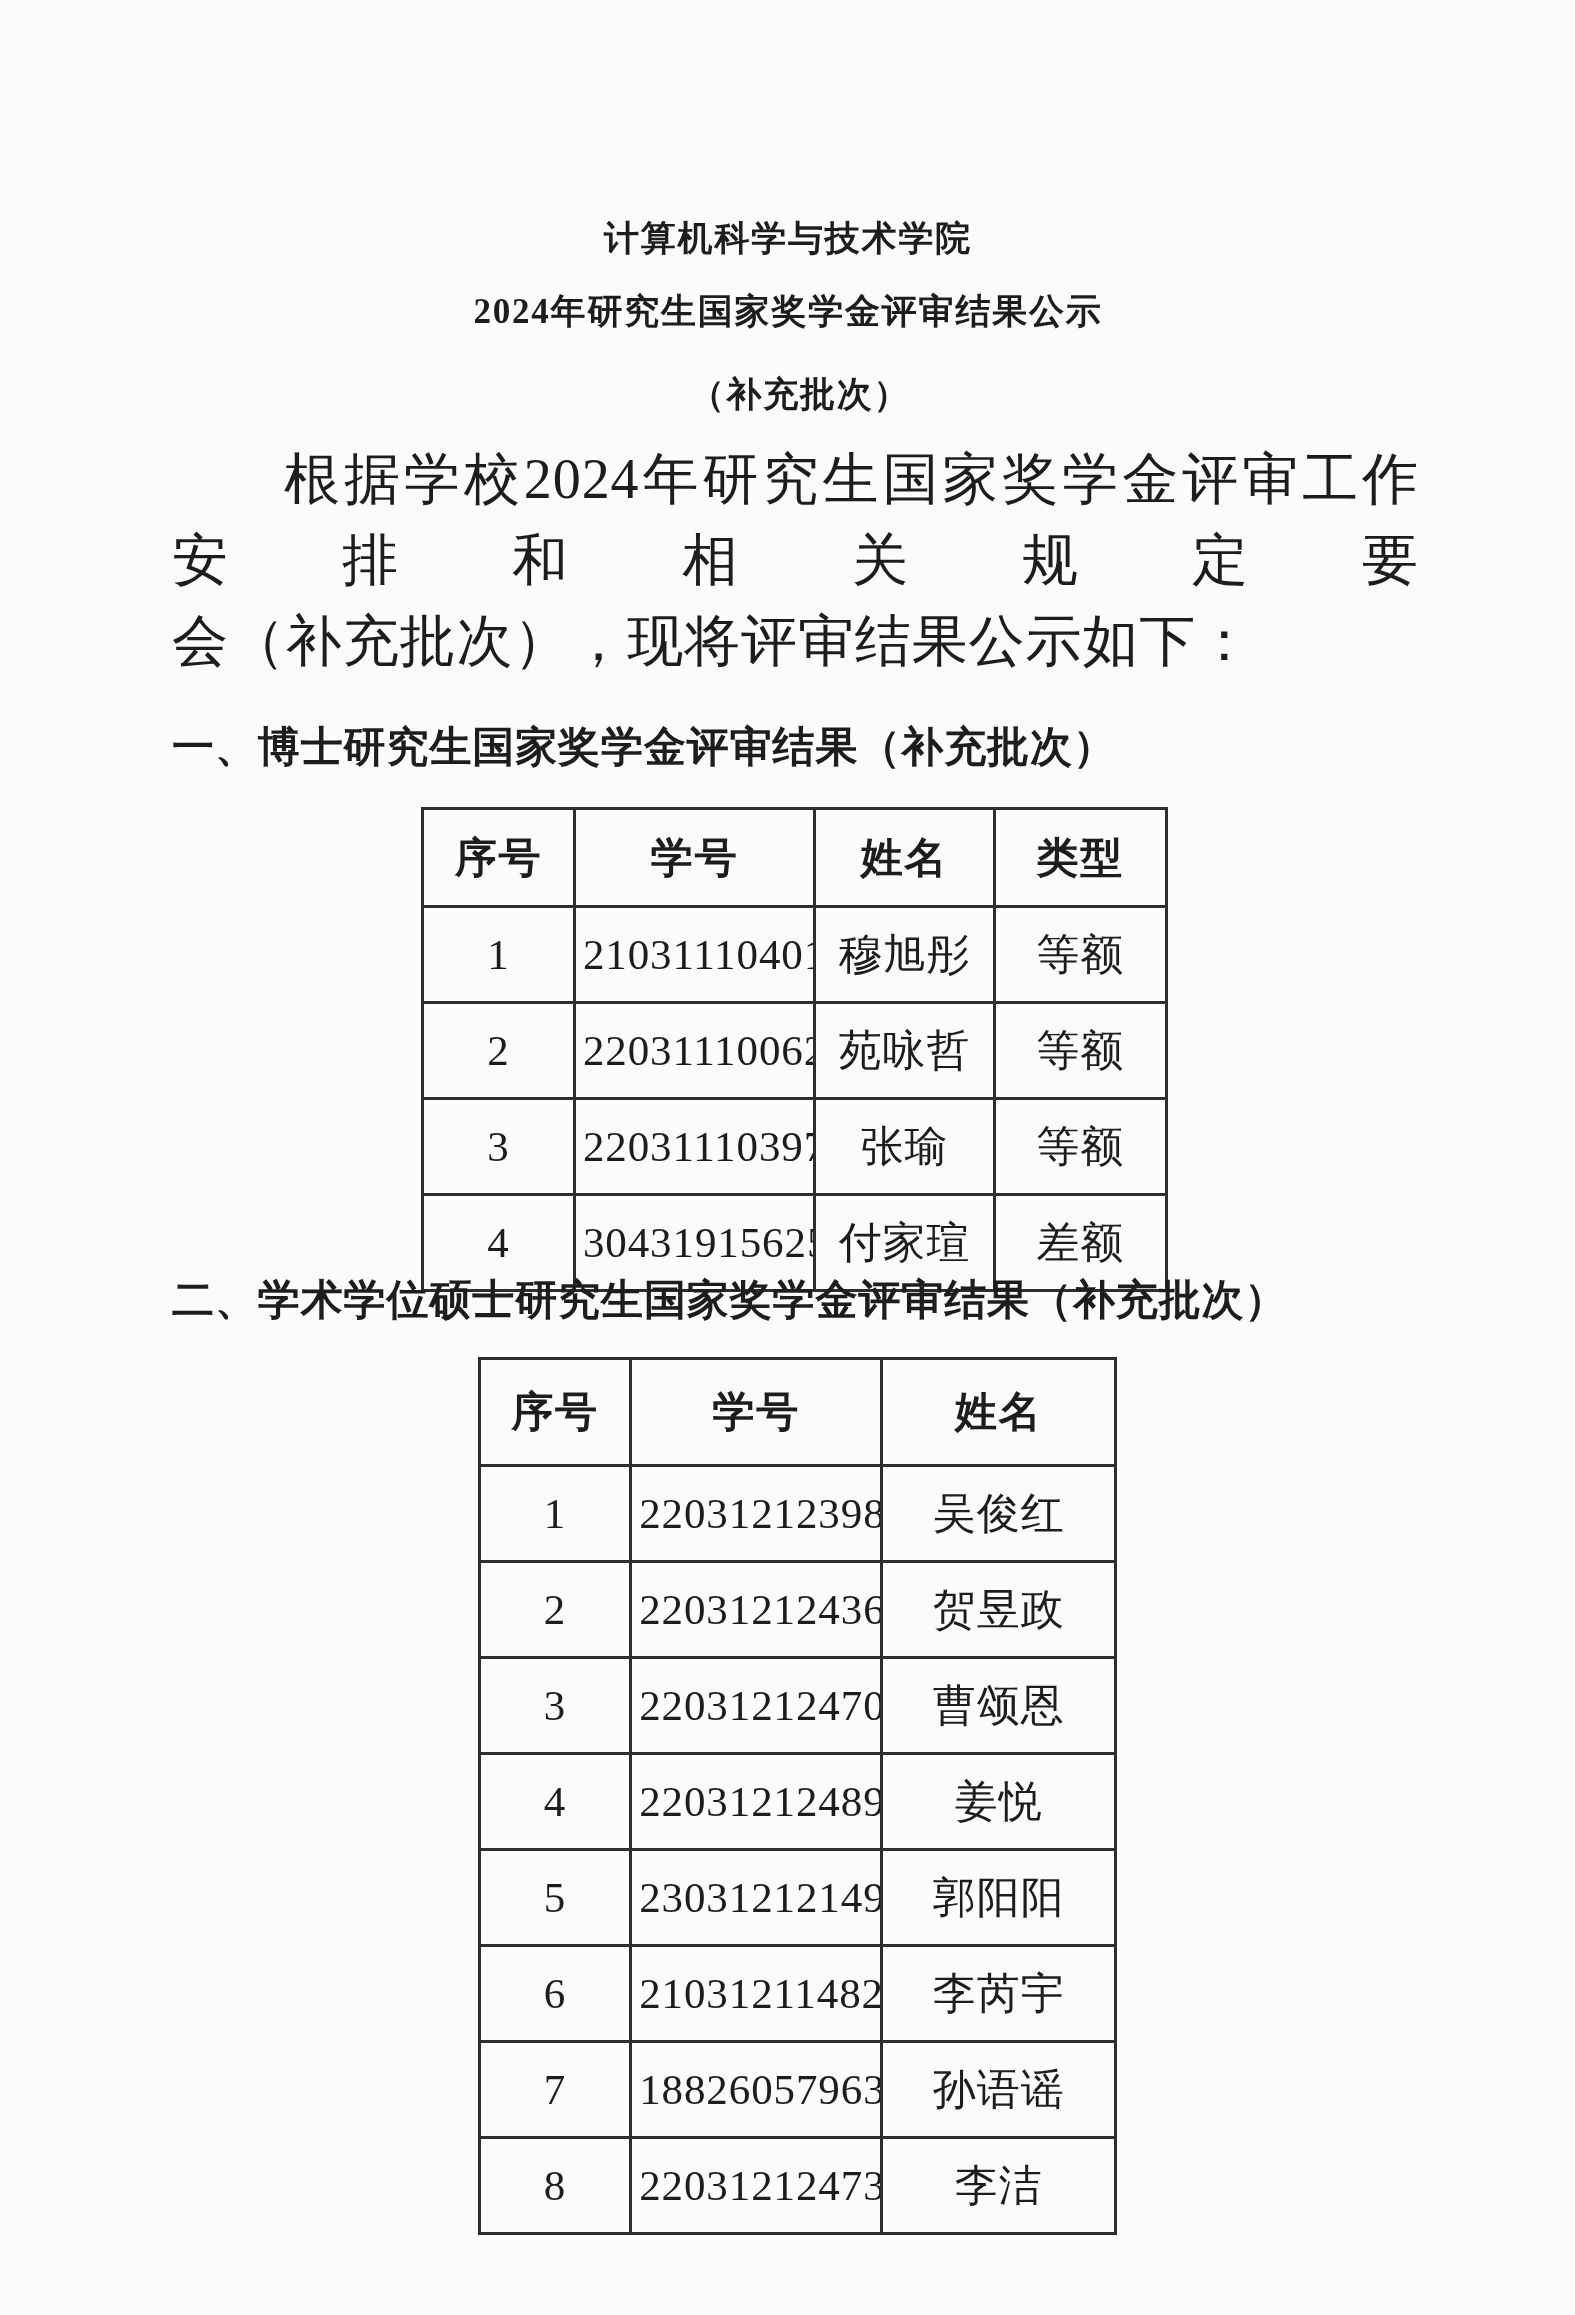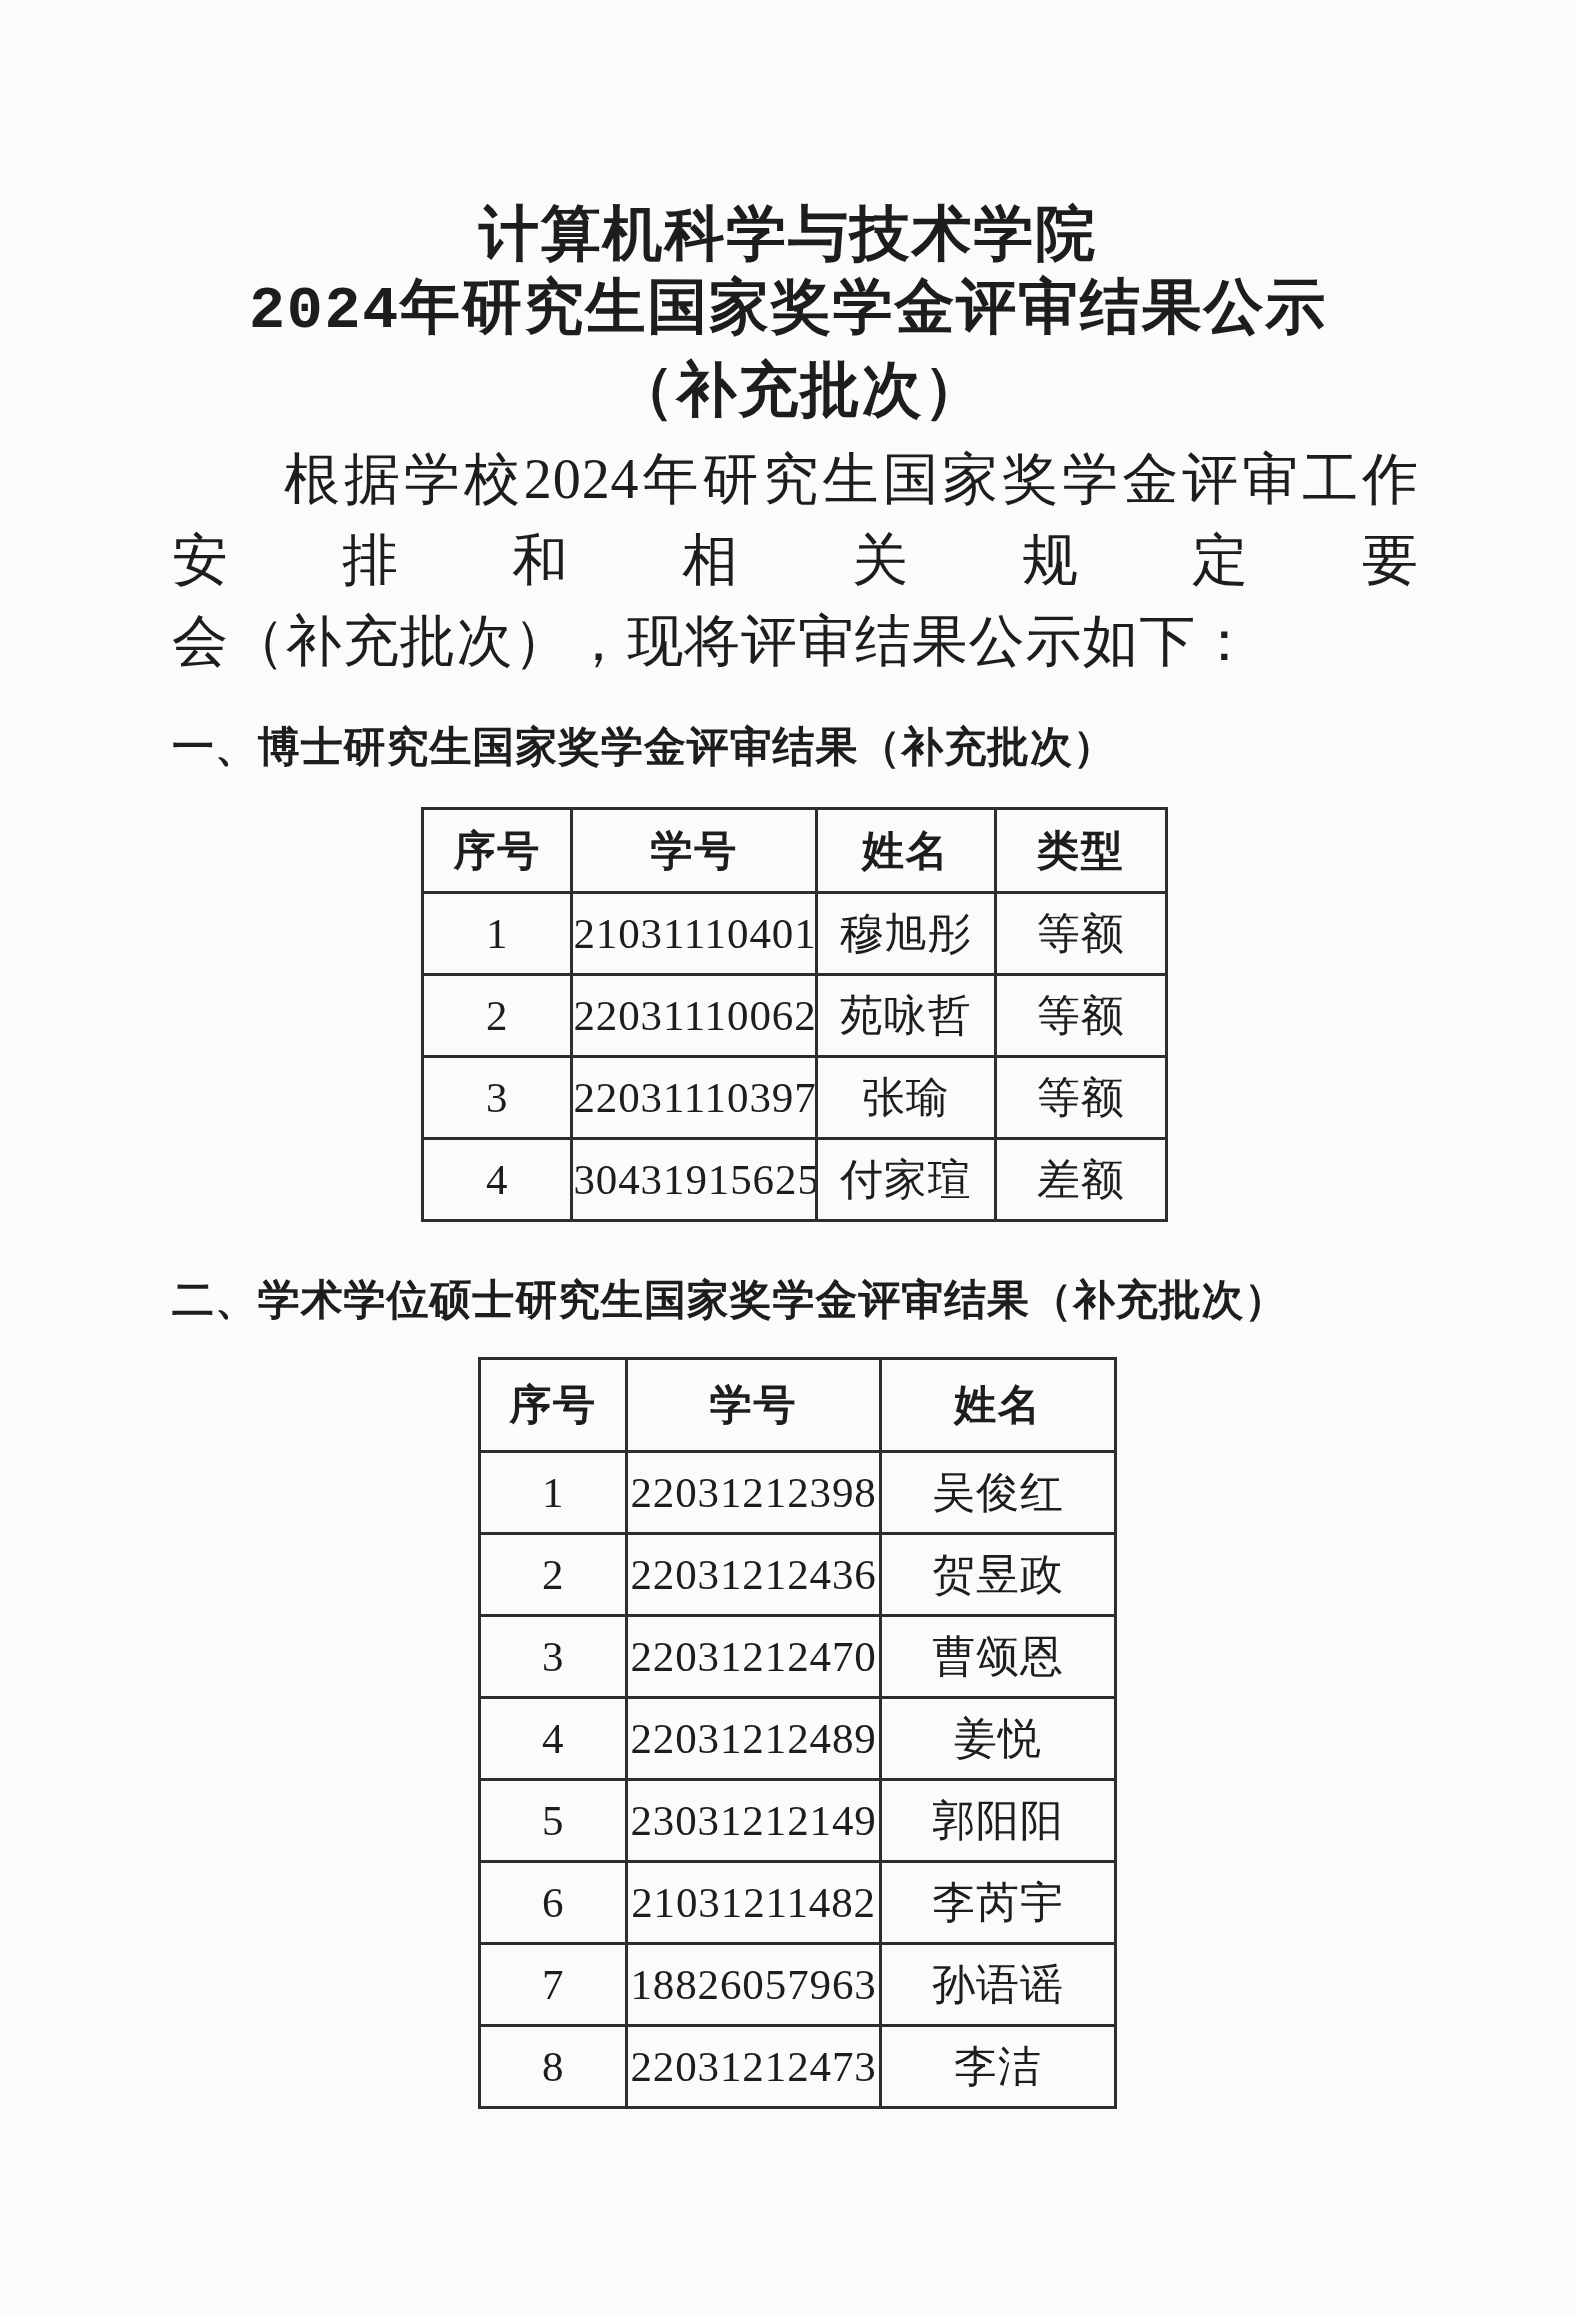--- a/index.html
+++ b/index.html
@@ -8,25 +8,24 @@
     width:1576px;height:2316px;
     margin:0 auto;
     background:#fbfbf9;
     font-family:"Liberation Serif","DejaVu Serif",serif;
     color:#1d1d1d;
     overflow:hidden;
   }
   .title-line{
     position:absolute;left:0;width:1576px;
     text-align:center;
-    font-size:60px;line-height:65px;
+    font-size:35px;line-height:65px;
     font-weight:bold;
     letter-spacing:1.8px;
     margin:0;
-    font-family:Liberation Mono, monospace;
   }
   .t1{top:206px;}
   .t2{top:279px;}
   .t3{top:362px;margin-left:12px;}
   .intro{
     position:absolute;left:172px;top:439px;width:1247px;
   }
   .intro .pline{
     font-size:56px;line-height:81px;
     letter-spacing:0.9px;
@@ -47,21 +46,21 @@
   table.doc-table{
     position:absolute;
     border-collapse:collapse;
     table-layout:fixed;
     background:#fbfbf9;
   }
   .doc-table th,.doc-table td{
     border:3.6px solid #2e2e2e;
     text-align:center;
     vertical-align:middle;
-    padding:0;
+    padding:7px;
     overflow:hidden;
   }
   .doc-table th{
     font-size:42px;font-weight:bold;letter-spacing:1.8px;
   }
   .doc-table td{
     font-size:43px;letter-spacing:0.9px;
   }
   .table1{left:421px;top:807px;width:747px;}
   .table1 th{height:81px;}

